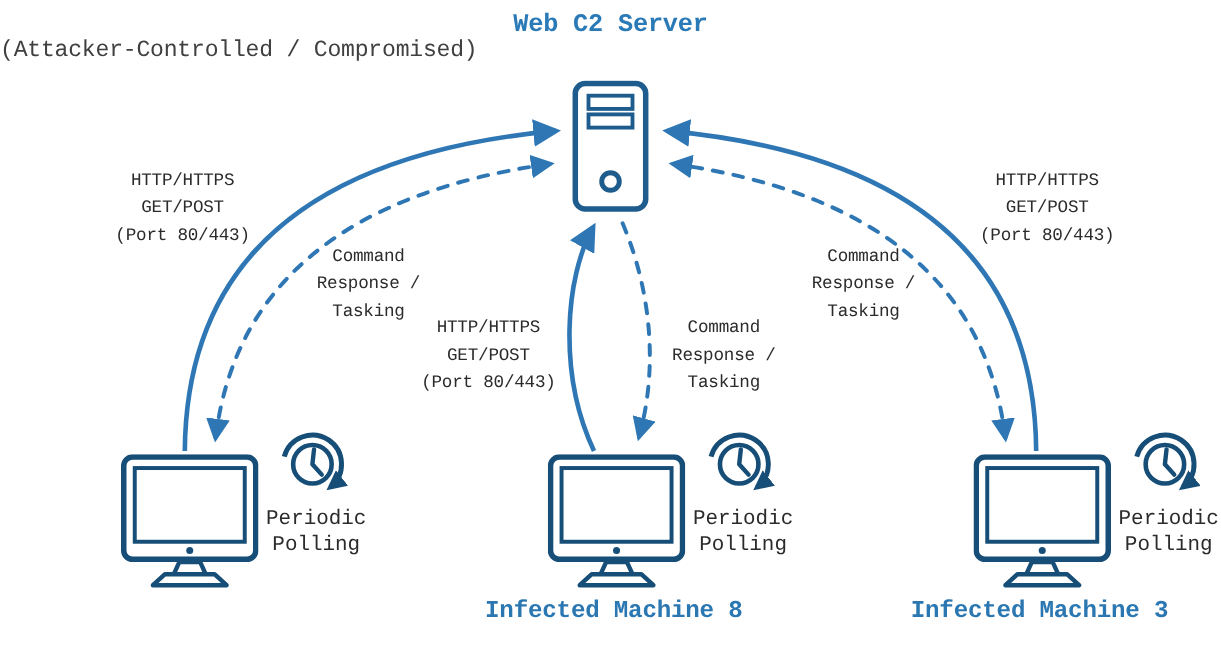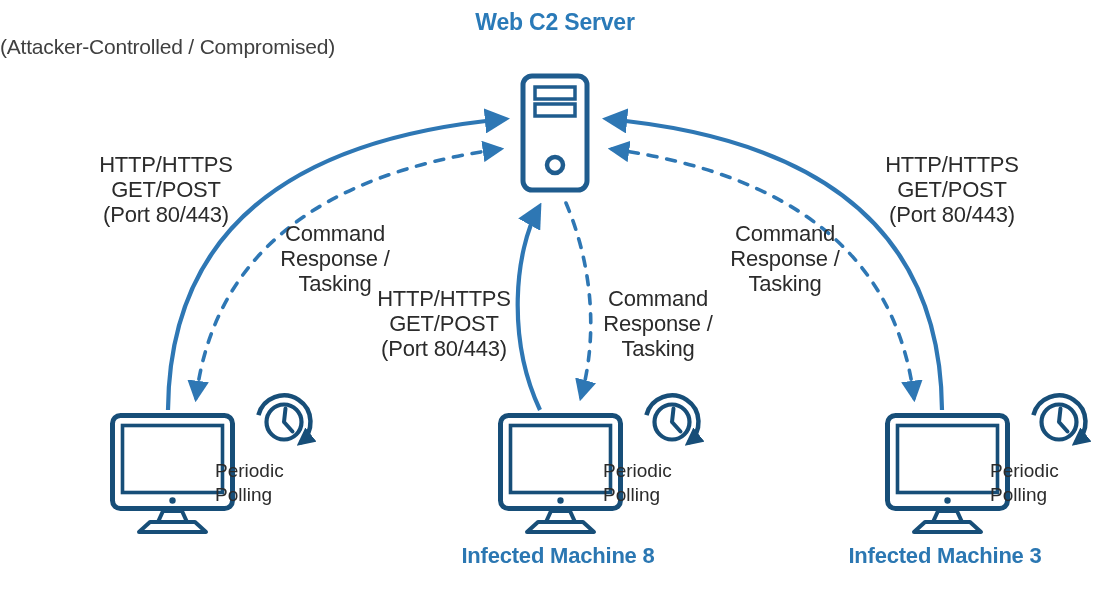--- a/index.html
+++ b/index.html
@@ -1,38 +1,38 @@
 <!DOCTYPE html>
 <html><head>
 <meta charset="utf-8">
 <style>
   html,body{margin:0;padding:0;background:#fff;}
   .stage{
     position:relative;width:1110px;height:590px;background:#ffffff;
-    font-family:Liberation Sans, sans-serif;overflow:hidden;
+    font-family:Liberation Mono, monospace;overflow:hidden;
   }
   .title{
     position:absolute;top:9px;left:0;width:100%;text-align:center;
     font-size:23px;font-weight:bold;color:#2a7ab8;letter-spacing:-0.2px;
   }
   .subtitle{
     position:absolute;top:35px;left:0;width:100%;
     font-size:21px;color:#404040;letter-spacing:-0.2px;
   }
   .arrows{position:absolute;left:0;top:0;}
   .elabel{
-    position:absolute;text-align:center;font-size:22px;line-height:25px;
+    position:absolute;text-align:center;font-size:16px;line-height:25px;
     color:#2b2b2b;white-space:pre-line;letter-spacing:-0.2px;
   }
   .server-icon{position:absolute;left:520px;top:73px;}
   .mgroup{position:absolute;top:383px;width:280px;height:205px;}
   .monitor{position:absolute;left:55px;top:30px;}
   .clock{position:absolute;left:195px;top:5px;}
   .polling{
-    position:absolute;left:160px;top:76px;width:145px;text-align:left;
+    position:absolute;left:160px;top:76px;width:145px;text-align:center;
     font-size:19px;line-height:24px;color:#2b2b2b;white-space:pre-line;
   }
   .mlabel{
     position:absolute;left:-25px;top:160px;width:280px;text-align:center;
     font-size:22px;font-weight:bold;color:#2b77b2;letter-spacing:-0.2px;
   }
 </style>
 </head>
 <body>
 

